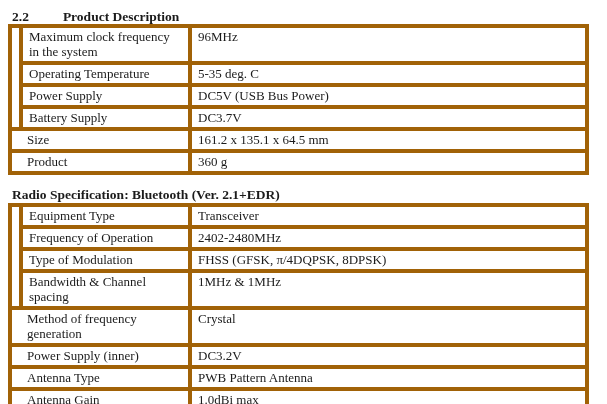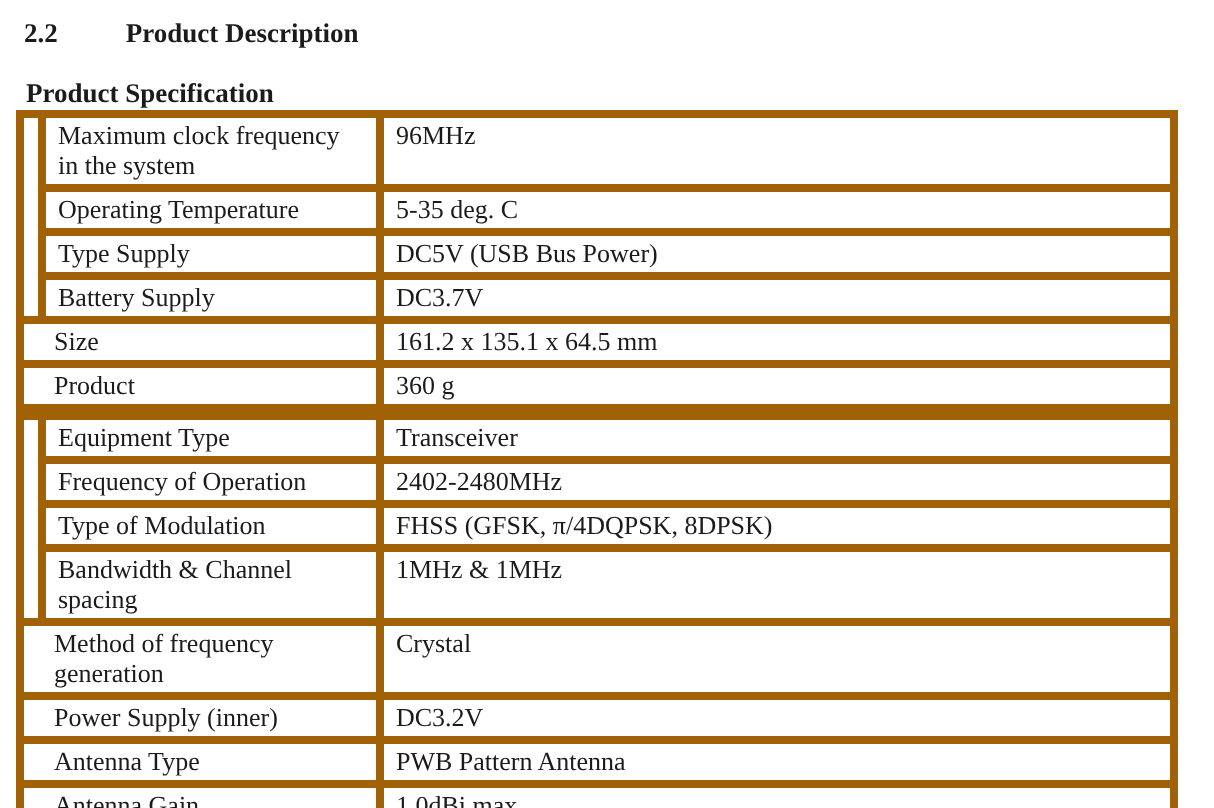--- a/index.html
+++ b/index.html
@@ -73,57 +73,57 @@
 </head>
 <body>
 
 <div class="doc">
 
   <div class="section-heading">
     <span>2.2</span><span class="section-title-text">Product Description</span>
   </div>
 
 
-  <div class="table-title">Product Specification</div>
 
   <table class="spec-table">
     <colgroup>
       <col class="c-strip">
         <col class="c-label">
         <col class="c-value">
     </colgroup>
     <tbody>
       <tr>
         <td class="strip-cell" rowspan="4"></td>
         <td>Maximum clock frequency in the system</td>
         <td>96MHz</td>
       </tr>
       <tr>
         <td>Operating Temperature</td>
         <td>5-35 deg. C</td>
       </tr>
       <tr>
-        <td>Type Supply</td>
+        <td>Power Supply</td>
         <td>DC5V (USB Bus Power)</td>
       </tr>
       <tr>
         <td>Battery Supply</td>
         <td>DC3.7V</td>
       </tr>
       <tr>
         <td class="wide-label" colspan="2">Size</td>
         <td>161.2 x 135.1 x 64.5 mm</td>
       </tr>
       <tr>
         <td class="wide-label" colspan="2">Product</td>
         <td>360 g</td>
       </tr>
     </tbody>
   </table>
 
+  <div class="table-title radio">Radio Specification: Bluetooth (Ver. 2.1+EDR)</div>
 
   <table class="spec-table">
     <colgroup>
       <col class="c-strip">
         <col class="c-label">
         <col class="c-value">
     </colgroup>
     <tbody>
       <tr>
         <td class="strip-cell" rowspan="4"></td>

